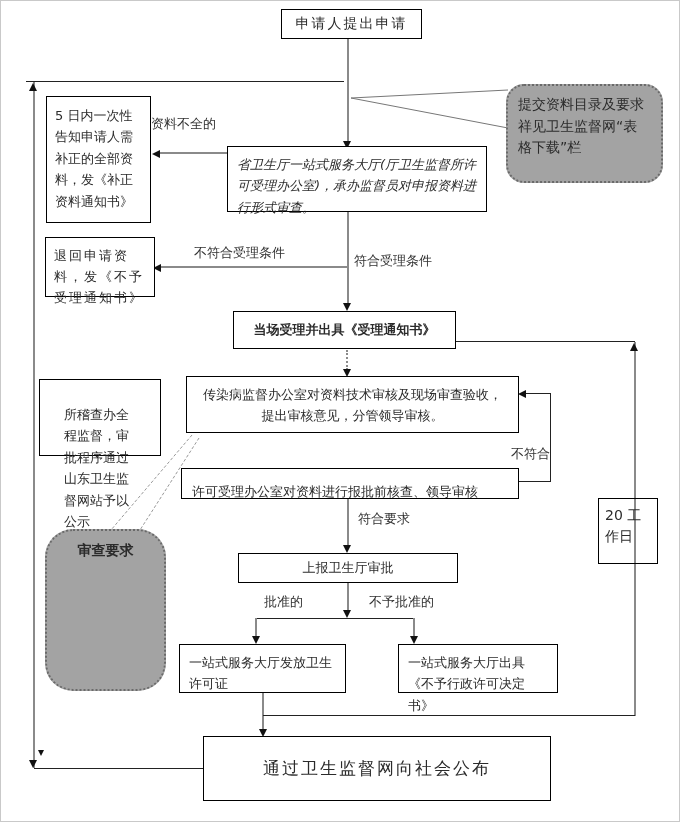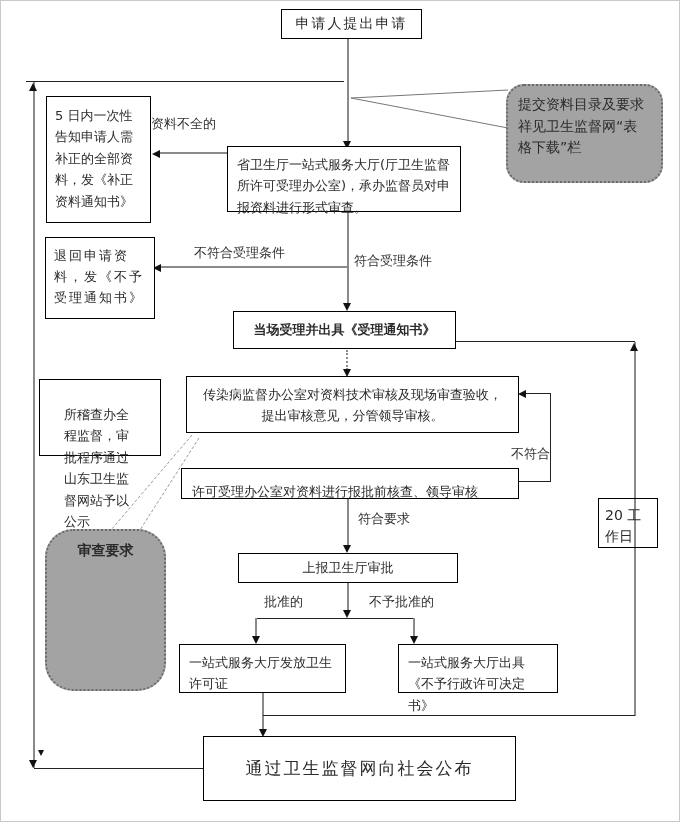--- a/index.html
+++ b/index.html
@@ -87,55 +87,55 @@
   <div class="box center ls" style="left:280px;top:8px;width:141px;height:30px;font-size:14px;">
       <span>申请人提出申请</span>
     </div>
 
   <div class="callout" style="left:505px;top:83px;width:157px;height:99px;"><span>提交资料目录及要求祥见卫生监督网“表格下载”栏</span></div>
 
   <div class="box" style="left:45px;top:95px;width:105px;height:127px;padding:8px;"><span>5 日内一次性告知申请人需补正的全部资料，发《补正资料通知书》</span></div>
 
   <div class="lbl" style="left:150px;top:114px;">资料不全的</div>
 
-  <div class="box" style="left:226px;top:145px;width:234px;height:66px;"><span>省卫生厅一站式服务大厅(厅卫生监督所许可受理办公室)，承办监督员对申报资料进行形式审查。</span></div>
+  <div class="box" style="left:226px;top:145px;width:260px;height:66px;font-style:italic;"><span>省卫生厅一站式服务大厅(厅卫生监督所许可受理办公室)，承办监督员对申报资料进行形式审查。</span></div>
 
   <div class="lbl" style="left:193px;top:243px;">不符合受理条件</div>
   <div class="lbl" style="left:353px;top:251px;">符合受理条件</div>
 
-  <div class="box ls" style="left:44px;top:236px;width:110px;height:82px;padding:8px;line-height:1.6;"><span>退回申请资料，发《不予受理通知书》</span></div>
+  <div class="box ls" style="left:44px;top:236px;width:110px;height:60px;padding:8px;line-height:1.6;"><span>退回申请资料，发《不予受理通知书》</span></div>
 
   <div class="box center" style="left:232px;top:310px;width:223px;height:38px;font-weight:bold;">
       <span>当场受理并出具《受理通知书》</span>
     </div>
 
   <div class="box" style="left:185px;top:375px;width:333px;height:57px;padding:7px 10px;text-align:center;"><span>传染病监督办公室对资料技术审核及现场审查验收，提出审核意见，分管领导审核。</span></div>
 
   <div class="box" style="left:38px;top:378px;width:122px;height:77px;padding:24px;"><span>所稽查办全程监督，审批程序通过山东卫生监督网站予以公示</span></div>
 
   <div class="lbl" style="left:510px;top:444px;">不符合</div>
 
   <div class="box" style="left:180px;top:467px;width:338px;height:31px;padding:12px 10px;"><span>许可受理办公室对资料进行报批前核查、领导审核</span></div>
 
   <div class="lbl" style="left:357px;top:509px;">符合要求</div>
 
-  <div class="box" style="left:597px;top:497px;width:60px;height:50px;background:transparent;padding:6px;font-size:14px;line-height:1.5;"><span>20 工作日</span></div>
+  <div class="box" style="left:597px;top:497px;width:60px;height:66px;background:transparent;padding:6px;font-size:14px;line-height:1.5;"><span>20 工作日</span></div>
 
   <div class="callout" style="left:44px;top:528px;width:121px;height:162px;border-radius:28px;font-size:13px;line-height:1.7;">
     <div class="t">审查要求</div>
   </div>
 
   <div class="box center" style="left:237px;top:552px;width:220px;height:30px;">
       <span>上报卫生厅审批</span>
     </div>
 
   <div class="lbl" style="left:263px;top:592px;text-align:center;">批准的</div>
   <div class="lbl" style="left:368px;top:592px;">不予批准的</div>
 
   <div class="box" style="left:178px;top:643px;width:167px;height:49px;"><span>一站式服务大厅发放卫生许可证</span></div>
 
   <div class="box" style="left:397px;top:643px;width:160px;height:49px;"><span>一站式服务大厅出具《不予行政许可决定书》</span></div>
 
-  <div class="box center big ls" style="left:202px;top:735px;width:313px;height:65px;">
+  <div class="box center big ls" style="left:202px;top:735px;width:348px;height:65px;">
       <span>通过卫生监督网向社会公布</span>
     </div>
 
 </div>
 
 </body></html>

